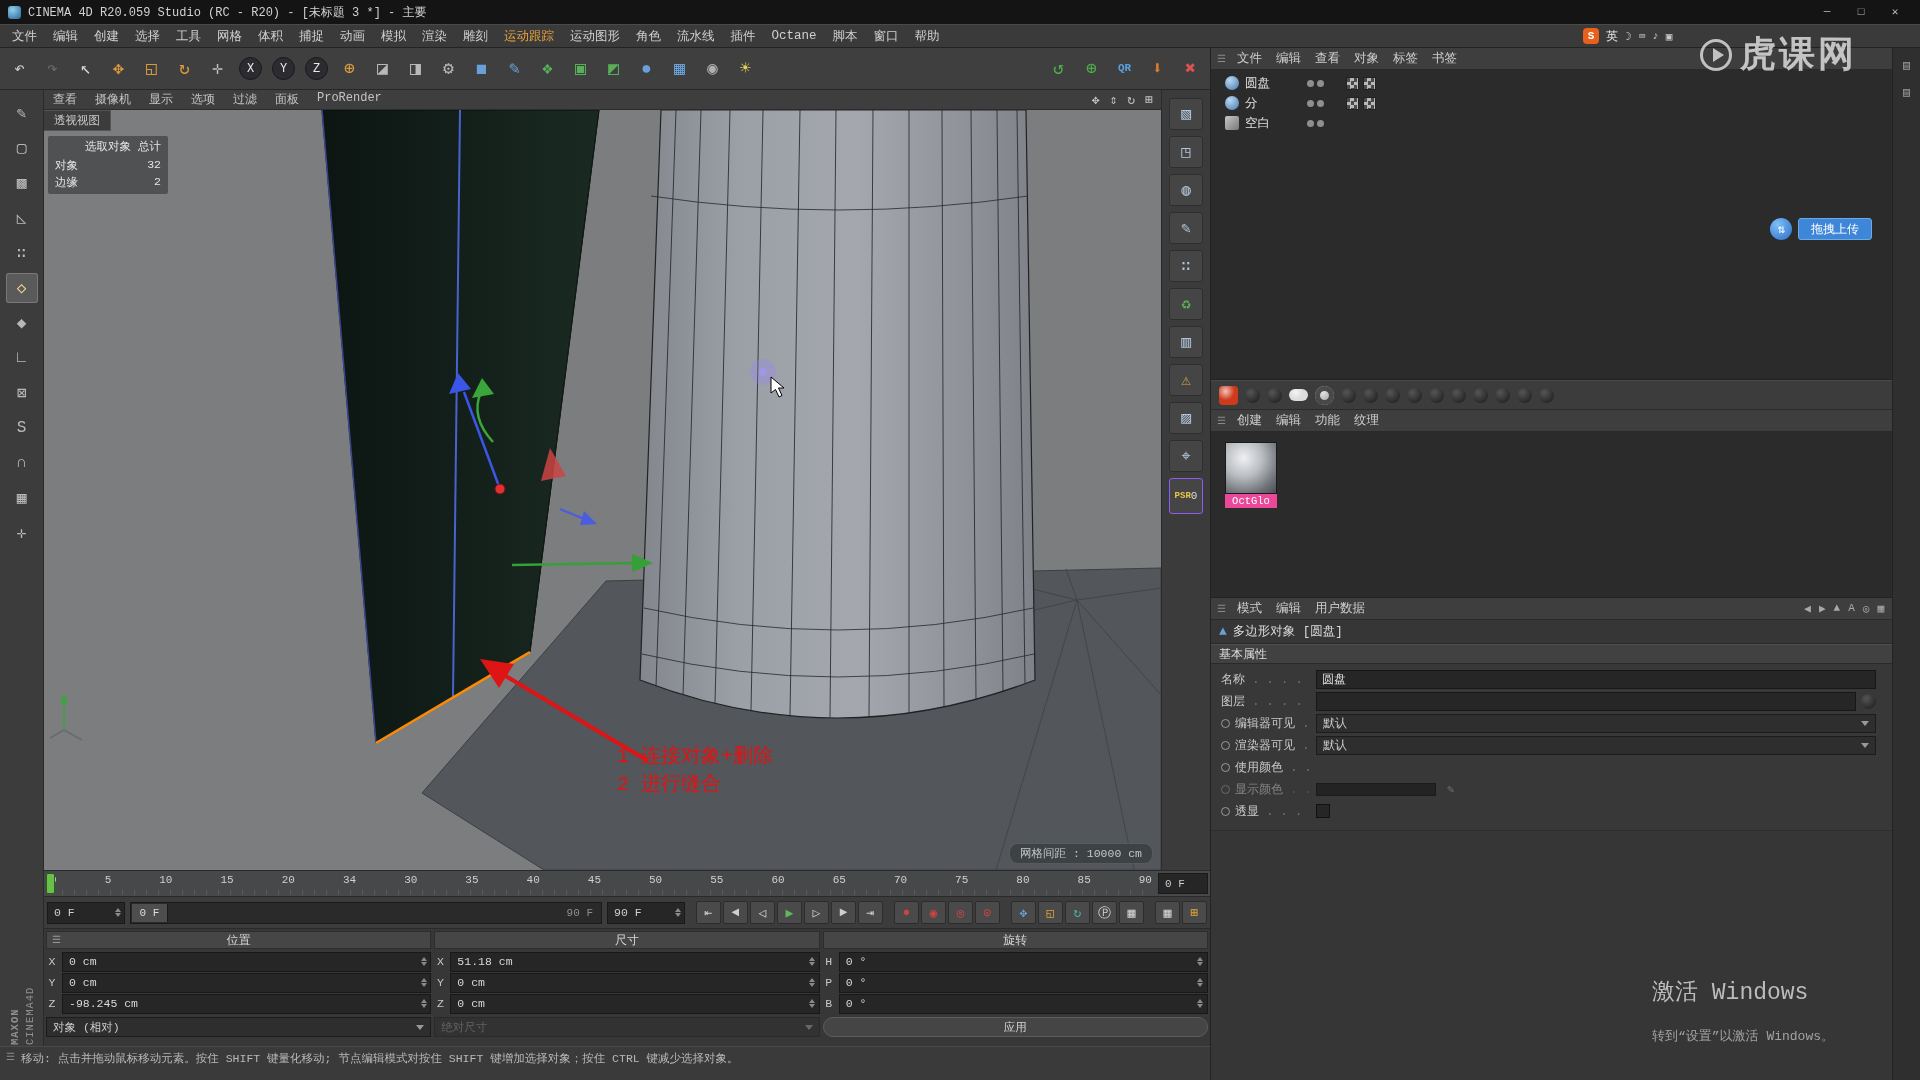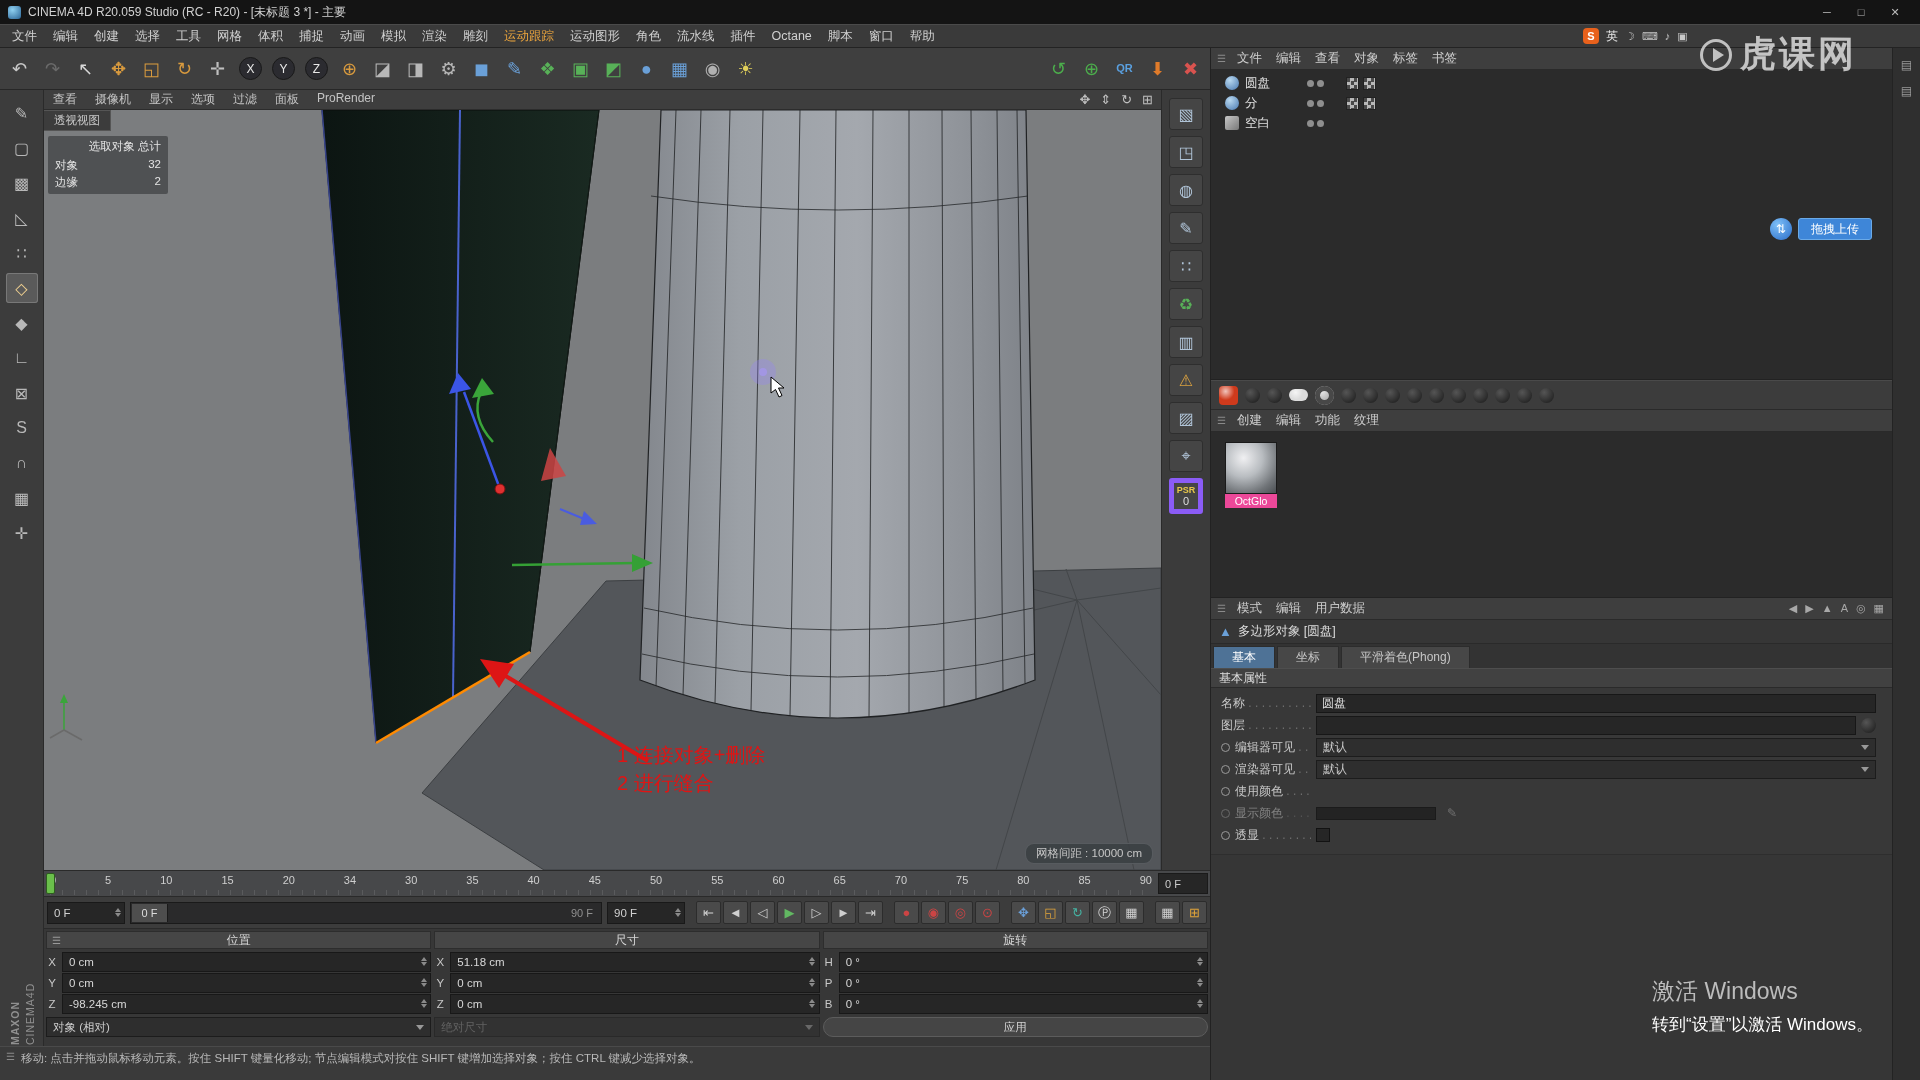--- a/index.html
+++ b/index.html
@@ -1,17 +1,17 @@
 <!DOCTYPE html>
 <html><head>
 <meta charset="utf-8">
 <style>
 *{box-sizing:border-box;margin:0;padding:0}
 html,body{background:#1a1a1a}
-.app{position:relative;width:1920px;height:1080px;overflow:hidden;background:#333;font-family:Liberation Sans, sans-serif;font-size:12px;color:#c8c8c8;cursor:default}
+.app{position:relative;width:1920px;height:1080px;overflow:hidden;background:#333;font-family:Liberation Mono, monospace;font-size:12px;color:#c8c8c8;cursor:default}
 
 
 #titlebar{position:absolute;left:0;top:0;width:1920px;height:24px;background:#141414;display:flex;align-items:center;gap:7px;padding:0 8px;z-index:30}
 .app-ico{width:13px;height:13px;border-radius:3px;background:radial-gradient(circle at 35% 30%,#8fd0f0,#2a6496)}
 .title{color:#d2d2d2;font-size:12px}
 .win-ctrls{margin-left:auto;display:flex}
 .wc{width:34px;text-align:center;color:#bbb;font-size:11px;line-height:24px}
 
 
 #menubar{position:absolute;left:0;top:24px;width:1920px;height:24px;background:#3a3a3a;border-top:1px solid #4a4a4a;border-bottom:1px solid #232323;display:flex;align-items:center;padding-left:4px;z-index:20}
@@ -47,21 +47,21 @@
 .vp-label{position:absolute;left:0;top:0;background:#3c3c3c;border:1px solid #555;border-left:none;color:#c8c8c8;font-size:11.5px;padding:2px 10px}
 .sel-info{position:absolute;left:4px;top:26px;width:120px;background:rgba(44,46,48,.55);color:#e4e4e4;font-size:11.5px;padding:3px 7px;border-radius:2px}
 .sel-title{text-align:right;margin-bottom:3px}
 .sel-row{display:flex;justify-content:space-between;padding:1px 0}
 .grid-label{position:absolute;right:8px;bottom:6px;background:rgba(58,62,66,.85);border:1px solid rgba(95,99,103,.8);border-radius:9px;color:#c6c6c6;font-size:11.5px;padding:2px 10px}
 
 
 #mode-palette{position:absolute;left:1161px;top:90px;width:49px;height:780px;background:#3b3b3b;border-left:1px solid #2a2a2a;display:flex;flex-direction:column;align-items:center;padding-top:8px;gap:6px}
 .mp{width:34px;height:32px;background:#454545;border:1px solid #2e2e2e;border-radius:3px;display:flex;align-items:center;justify-content:center;color:#b0c4d8}
 .mp i{font-style:normal;font-size:16px}
-.psr{width:34px;height:36px;background:#454545;border:5px solid #8b5cf6;border-radius:3px;display:flex;flex-direction:column;align-items:center;justify-content:center}
+.psr{width:34px;height:36px;background:#454545;border:1px solid #8b5cf6;border-radius:3px;display:flex;align-items:center;justify-content:center}
 .psr-t{color:#e8c84a;font-size:9px;font-weight:bold}
 .psr-v{color:#ddd;font-size:11px}
 
 
 #ruler{position:absolute;left:44px;top:870px;width:1166px;height:27px;background:#47484a;border-top:1px solid #2a2a2a;border-bottom:1px solid #2a2a2a}
 .ticks{position:absolute;left:6px;right:58px;top:3px;display:flex;justify-content:space-between}
 .tick{color:#cfcfcf;font-size:11px}
 #ruler .marker{position:absolute;left:2px;top:2px;width:9px;height:21px;background:#6abf4b;border:1px solid #2d5c1e;border-radius:2px;z-index:2}
 .frame-box{position:absolute;right:2px;top:2px;width:50px;height:21px;background:#262626;border:1px solid #1a1a1a;color:#ccc;font-size:11px;display:flex;align-items:center;padding-left:6px}
 #ruler::after{content:"";position:absolute;left:6px;right:58px;bottom:1px;height:5px;background:repeating-linear-gradient(90deg,#5a5b5d 0 1px,transparent 1px 12px)}
@@ -156,21 +156,21 @@
 #tray{position:absolute;left:1583px;top:27px;height:18px;display:flex;align-items:center;gap:7px;z-index:40}
 .ime-s{width:16px;height:16px;border-radius:4px;background:#e8611c;color:#fff;font-weight:bold;font-size:11px;display:flex;align-items:center;justify-content:center}
 .ime-lang{color:#e8e8e8;font-size:12px}
 .tray-ic{color:#c8c8c8;font-size:11px;font-style:normal}
 #watermark{position:absolute;left:1700px;top:30px;display:flex;align-items:center;gap:8px;z-index:41;opacity:.85}
 .wm-logo{width:32px;height:32px;border:3px solid rgba(255,255,255,.8);border-radius:50%;position:relative}
 .wm-logo::after{content:"";position:absolute;left:10px;top:6px;border:7px solid transparent;border-left:11px solid rgba(255,255,255,.8)}
 .wm-text{font-size:36px;font-weight:bold;color:rgba(255,255,255,.82);letter-spacing:3px}
 #activate{position:absolute;left:1652px;top:976px;z-index:5}
 .aw1{font-size:23px;color:#bcbcbc}
-.aw2{font-size:17px;color:#ffffff;margin-top:6px}
+.aw2{font-size:13px;color:#a3a3a3;margin-top:20px}
 </style>
 </head>
 <body>
 
 <div class="app">
 
   <div id="titlebar">
     <span class="app-ico"></span>
     <span class="title">CINEMA 4D R20.059 Studio (RC - R20) - [未标题 3 *] - 主要</span>
     <span class="win-ctrls">
@@ -830,25 +830,20 @@
           <i class="pm-ri">▲</i>
           <i class="pm-ri">A</i>
           <i class="pm-ri">◎</i>
           <i class="pm-ri">▦</i>
         </div>
     </div>
     <div id="attr-title">
       <i class="poly-icon">▲</i>
       <span>多边形对象 [圆盘]</span>
     </div>
-    <div id="attr-tabs">
-      <span class="atab active">基本</span>
-      <span class="atab">坐标</span>
-      <span class="atab">平滑着色(Phong)</span>
-    </div>
     <div id="attr-section">基本属性</div>
     <div id="attr-rows">
       <div class="arow">
         <span class="albl">名称</span>
         <span class="ain">圆盘</span>
       </div>
       <div class="arow">
         <span class="albl">图层</span>
         <span class="ain"></span>
         <span class="ball"></span>

